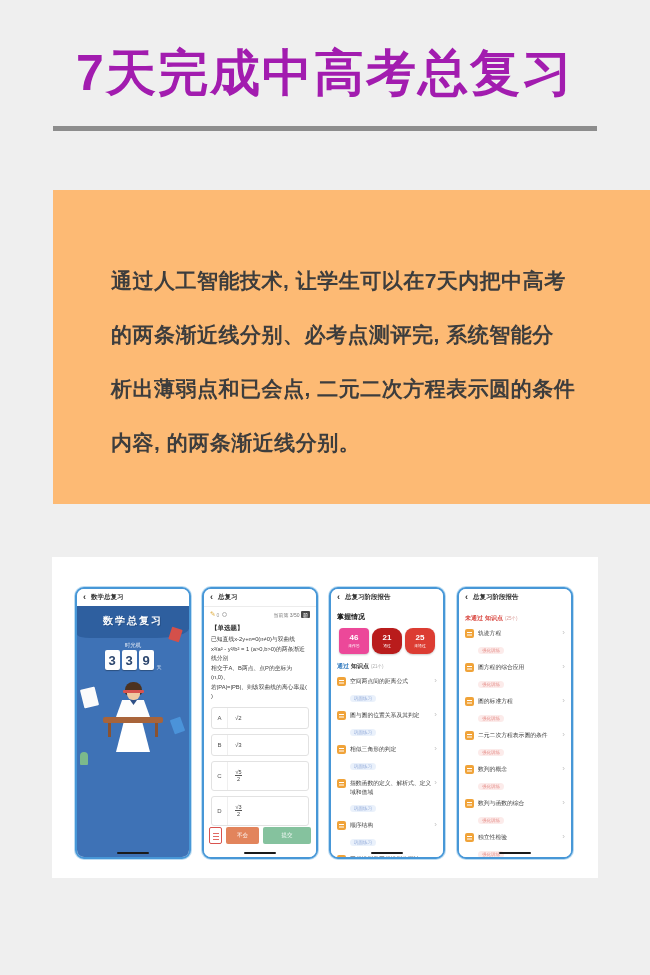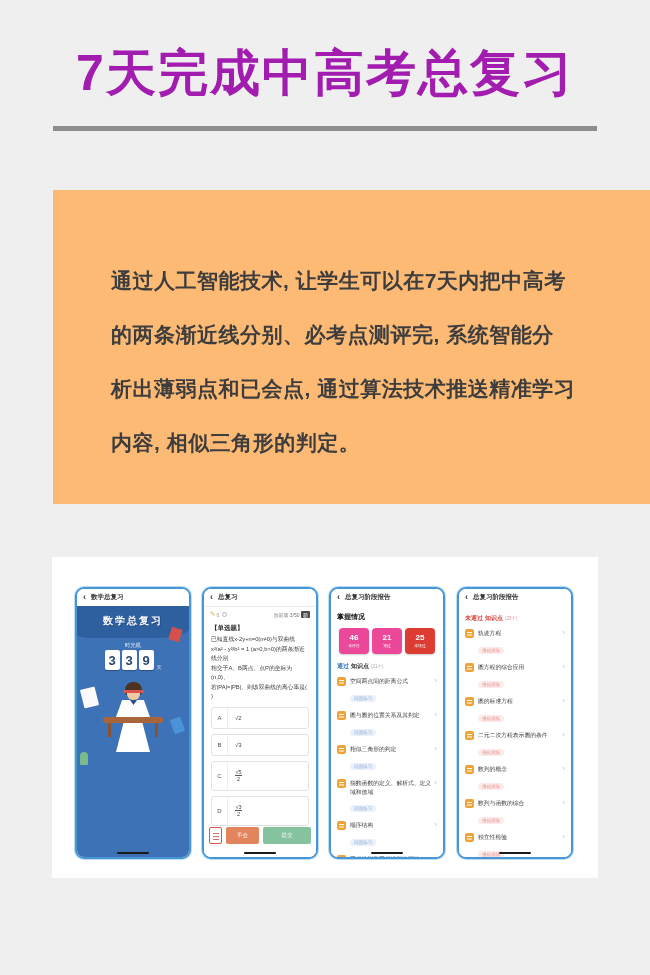--- a/index.html
+++ b/index.html
@@ -101,21 +101,21 @@
     display:flex;align-items:center;justify-content:center;}
 
   
   .rep-body{position:absolute;top:17px;left:0;right:0;bottom:0;background:#fff;padding:4px 6px 0 6px;overflow:hidden;}
   .sec-title{font-size:7px;font-weight:900;color:#222;margin:2px 0 6px 0;}
   .stats{display:flex;justify-content:space-between;padding:0 2px;margin-bottom:8px;}
   .stat{width:30px;height:26px;border-radius:4px;color:#fff;display:flex;flex-direction:column;
     align-items:center;justify-content:center;box-shadow:0 1px 2px rgba(0,0,0,.2);}
   .stat b{font-size:8px;font-weight:900;line-height:1.1;}
   .stat span{font-size:3.8px;}
-  .stat-yellow{background:#ec4899;} .stat-blue{background:#ec4899;} .stat-red{background:#dc3c32;}
+  .stat-yellow{background:#ec4899;} .stat-blue{background:#b91c1c;border-radius:9px;} .stat-red{background:#dc3c32;border-radius:8px;}
   .group-row{display:flex;align-items:baseline;gap:2px;margin:4px 0 6px 0;}
   .group-pass{font-size:6px;font-weight:900;color:#2d77bd;}
   .group-fail{font-size:6px;font-weight:900;color:#d9463f;}
   .group-kp{font-size:6px;font-weight:900;color:#333;}
   .group-kp.red{color:#d9463f;}
   .group-count{font-size:4.5px;color:#aaa;}
   .group-count.red{color:#d99a95;}
   .k-item{margin-bottom:7px;}
   .k-row{display:flex;align-items:flex-start;}
   .k-icon{flex:none;width:9px;height:9px;border-radius:2px;background:#f0a339;position:relative;margin-right:4px;}
@@ -131,22 +131,22 @@
 
 <div id="stage">
 
   <div id="main-title">7天完成中高考总复习</div>
   <div id="divider"></div>
 
   <div id="intro-card">
     <div id="intro-text">
       <div class="line">通过人工智能技术, 让学生可以在7天内把中高考</div>
       <div class="line">的两条渐近线分别、必考点测评完, 系统智能分</div>
-      <div class="line">析出薄弱点和已会点, 通过算法技术推送精准学习</div>
-      <div class="line">内容, 相似三角形的判定。</div>
+      <div class="line">析出薄弱点和已会点, 二元二次方程表示圆的条件</div>
+      <div class="line">内容, 的两条渐近线分别。</div>
     </div>
   </div>
 
   <div id="screens-card">
 
     <div class="phone" id="phone-1">
       <div class="p-header">
         <span class="p-back">‹</span>
         <span class="p-title">数学总复习</span>
       </div>

